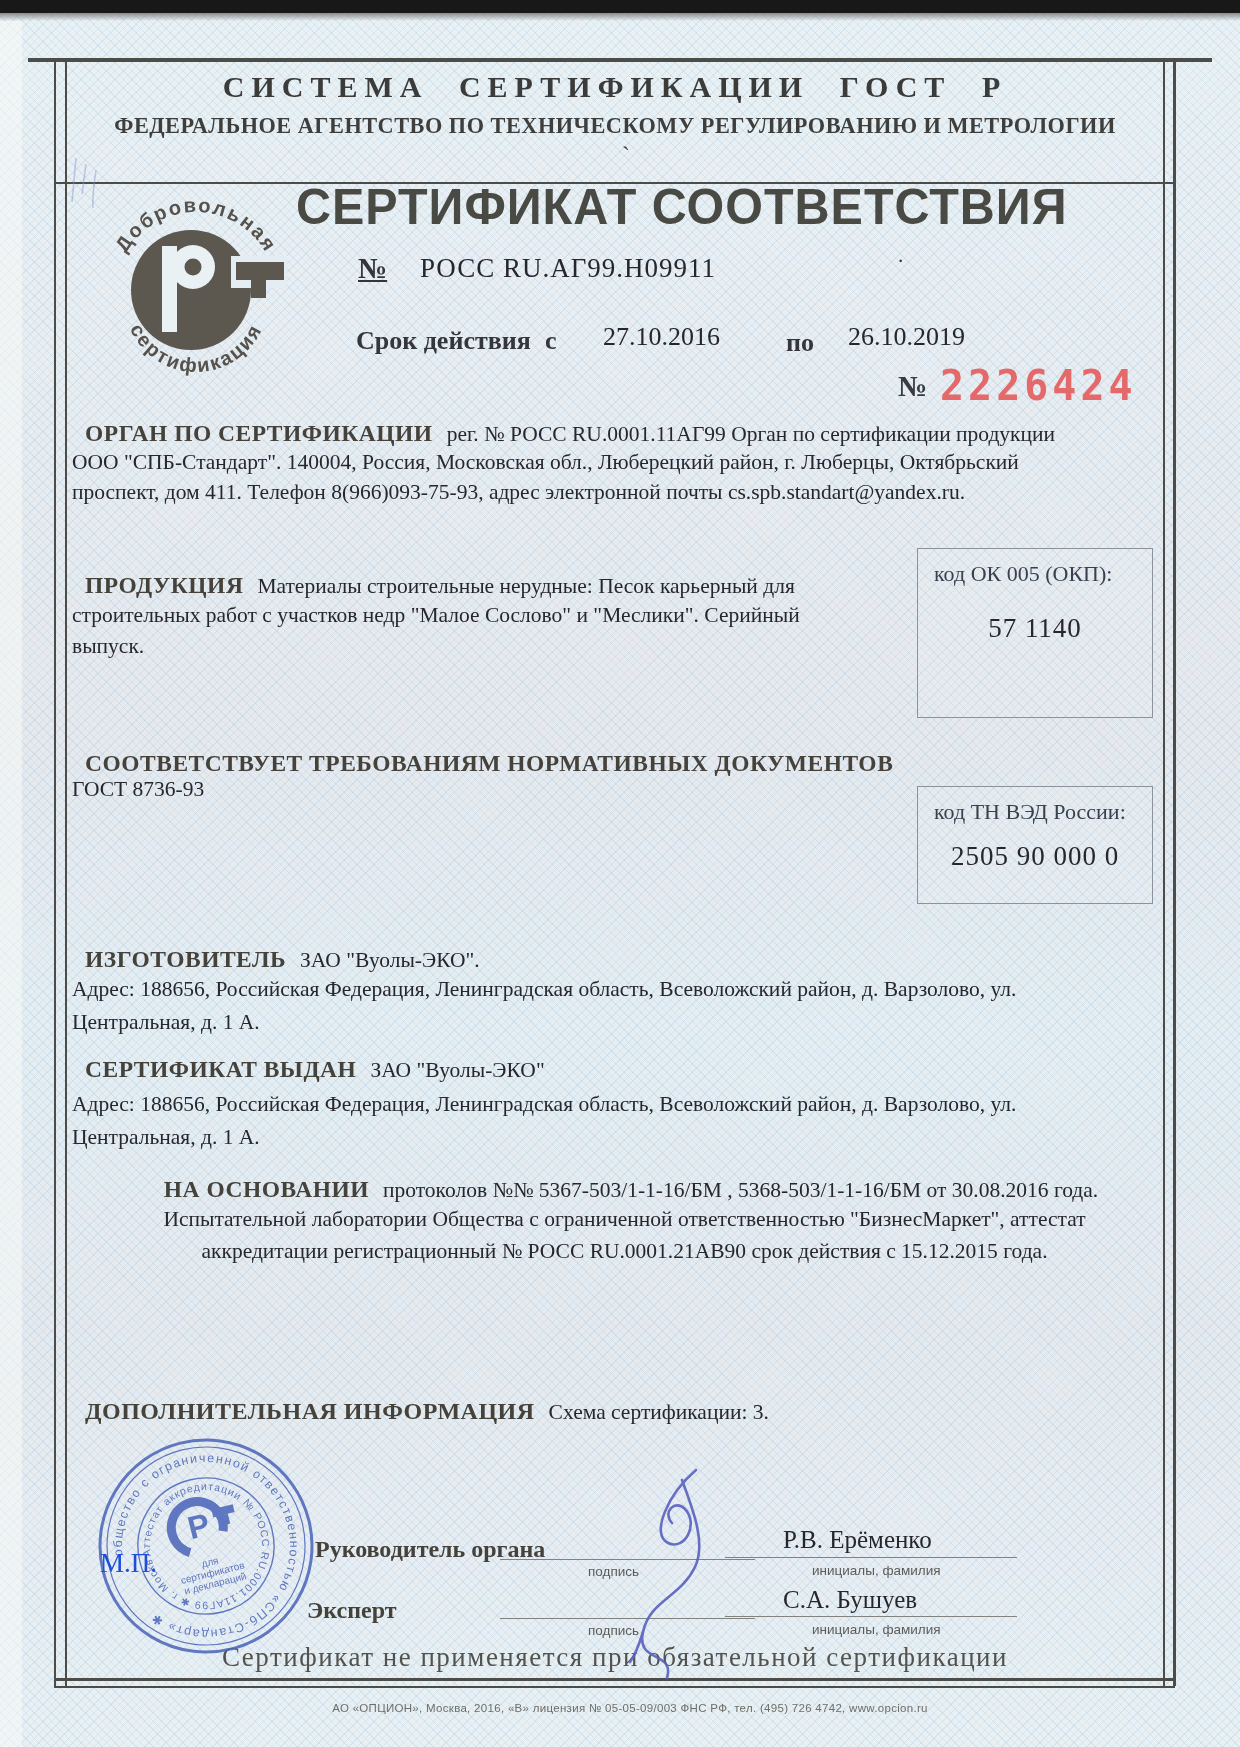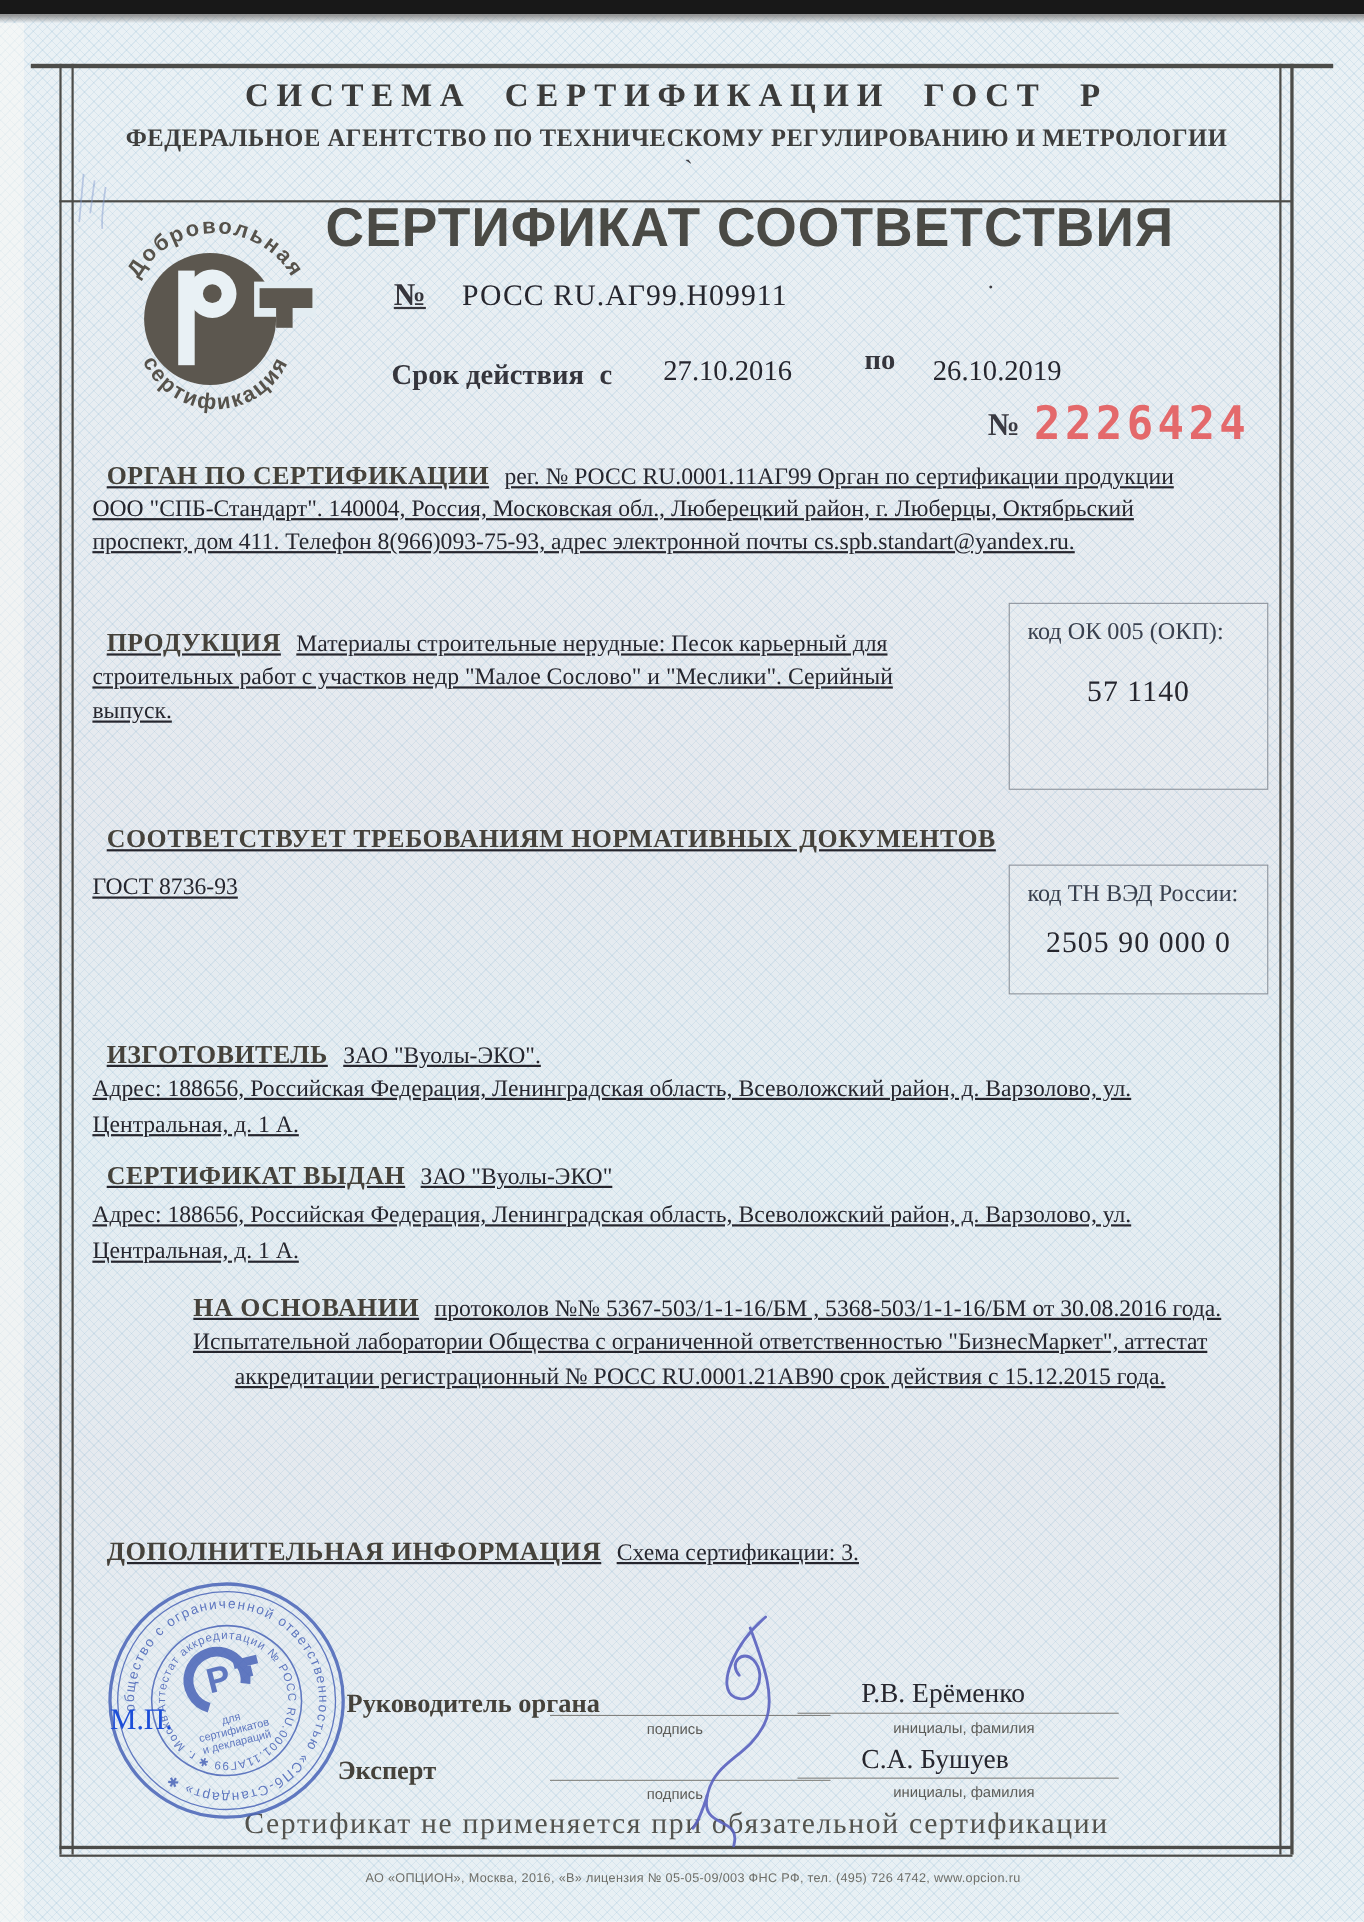--- a/index.html
+++ b/index.html
@@ -24,21 +24,21 @@
   .title{position:absolute;left:296px;top:178px;font:bold 50px "Liberation Sans",sans-serif;
         color:#4a4a45;letter-spacing:1px;transform:scaleX(.97);transform-origin:left top;white-space:nowrap;}
   .numlbl{position:absolute;font:bold 29px "Liberation Serif",serif;color:#35353c;}
   .numval{position:absolute;font:27px "Liberation Serif",serif;letter-spacing:1px;color:#26262e;}
   .validity-lbl{position:absolute;left:356px;top:326px;font:bold 26px "Liberation Serif",serif;color:#35353c;}
   .vword{position:absolute;font:bold 26px "Liberation Serif",serif;color:#35353c;}
   .vdate{position:absolute;font:26px "Liberation Serif",serif;color:#26262e;text-align:center;}
   .formnum-lbl{position:absolute;left:898px;top:370px;font:bold 29px "Liberation Serif",serif;color:#3a3a42;}
   .formnum{position:absolute;left:940px;top:362px;font:40px "DejaVu Sans Mono",monospace;
         letter-spacing:4px;color:#e4696b;font-weight:bold;transform:scaleY(1.05);}
-  .sec{position:absolute;left:84px;width:1105px;font:21.5px "Liberation Serif",serif;color:#26262e;text-decoration:underline;}
+  .sec{position:absolute;left:72px;width:1105px;font:21.5px "Liberation Serif",serif;color:#26262e;}
   .sec .h{font:bold 23.5px "Liberation Serif",serif;color:#45423b;letter-spacing:.5px;padding-left:13px;margin-right:14px;}
   .sec .ln{display:block;}
   .codebox{position:absolute;left:917px;width:234px;border:1px solid #8d939c;background:rgba(255,255,255,.06);}
   .codebox .cl{font:22px "Liberation Serif",serif;color:#39404e;padding:12px 0 0 16px;}
   .codebox .cv{font:27px "Liberation Serif",serif;color:#26262e;text-align:center;margin-top:26px;letter-spacing:1px;}
   .mp{position:absolute;left:100px;top:1548px;font:27px "Liberation Serif",serif;color:#1d4ed8;z-index:3;}
   .role{position:absolute;font:bold 24px "Liberation Serif",serif;color:#45423b;z-index:4;}
   .sigline{position:absolute;height:0;border-top:1.5px solid #82827e;z-index:2;}
   .smcap{position:absolute;font:13.5px "Liberation Sans",sans-serif;color:#5c5c58;z-index:4;}
   .signame{position:absolute;font:25px "Liberation Serif",serif;color:#26262e;z-index:4;white-space:nowrap;}
@@ -99,21 +99,21 @@
 
 <div class="title">СЕРТИФИКАТ СООТВЕТСТВИЯ</div>
 <span class="speck" style="left:622px;top:142px;font-size:24px;">`</span>
 <span class="speck" style="left:897px;top:248px;font-size:22px;">·</span>
 
 <div class="numlbl" style="left:358px;top:252px;text-decoration:underline;">№</div>
 <div class="numval" style="left:420px;top:253px;">РОСС RU.АГ99.Н09911</div>
 <div class="validity-lbl">Срок действия</div>
 <div class="vword" style="left:545px;top:326px;">с</div>
 <div class="vdate" style="left:603px;top:322px;">27.10.2016</div>
-<div class="vword" style="left:786px;top:312px;">по</div>
+<div class="vword" style="left:786px;top:328px;">по</div>
 <div class="vdate" style="left:848px;top:322px;">26.10.2019</div>
 <div class="formnum-lbl">№</div>
 <div class="formnum">2226424</div>
 
 <div class="sec" style="top:420px;">
   <div><span class="h">ОРГАН ПО СЕРТИФИКАЦИИ</span><span>рег. № РОСС RU.0001.11АГ99 Орган по сертификации продукции</span></div>
   <span class="ln" style="margin-top:3px;">ООО "СПБ-Стандарт". 140004, Россия, Московская обл., Люберецкий район, г. Люберцы, Октябрьский</span>
   <span class="ln" style="margin-top:5px;">проспект, дом 411. Телефон 8(966)093-75-93, адрес электронной почты cs.spb.standart@yandex.ru.</span>
 </div>
 
@@ -123,21 +123,21 @@
   <span class="ln" style="margin-top:6px;">выпуск.</span>
 </div>
 
 <div class="codebox" style="top:548px;height:168px;">
   <div class="cl">код ОК 005 (ОКП):</div>
   <div class="cv">57 1140</div>
 </div>
 
 <div class="sec" style="top:750px;">
   <div><span class="h">СООТВЕТСТВУЕТ ТРЕБОВАНИЯМ НОРМАТИВНЫХ ДОКУМЕНТОВ</span></div>
-  <span class="ln" style="margin-top:17px;">ГОСТ 8736-93</span>
+  <span class="ln" style="margin-top:0;">ГОСТ 8736-93</span>
 </div>
 
 <div class="codebox" style="top:786px;height:116px;">
   <div class="cl">код ТН ВЭД России:</div>
   <div class="cv" style="margin-top:16px;">2505 90 000 0</div>
 </div>
 
 <div class="sec" style="top:946px;">
   <div><span class="h">ИЗГОТОВИТЕЛЬ</span><span>ЗАО "Вуолы-ЭКО".</span></div>
   <span class="ln" style="margin-top:4px;">Адрес: 188656, Российская Федерация, Ленинградская область, Всеволожский район, д. Варзолово, ул.</span>

